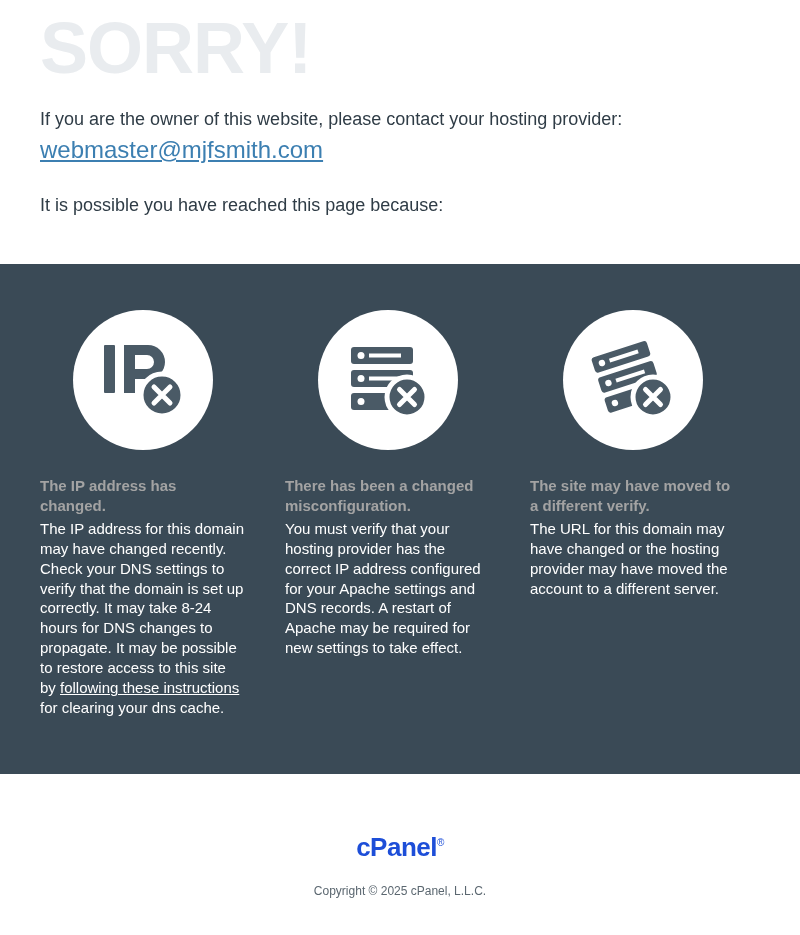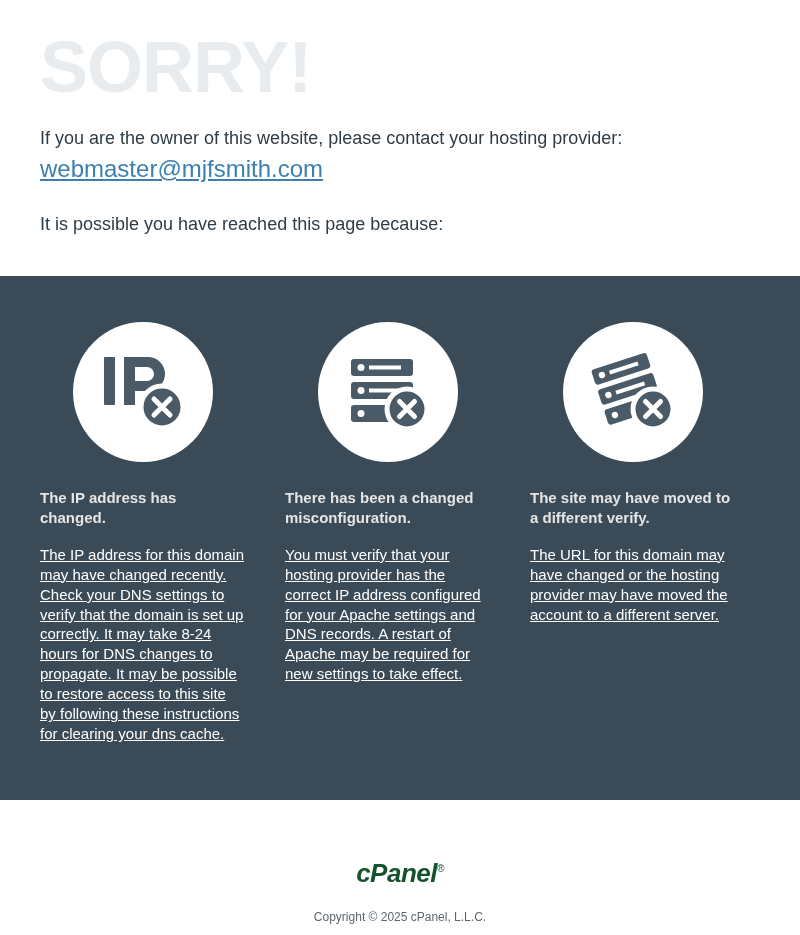--- a/index.html
+++ b/index.html
@@ -8,23 +8,22 @@
     padding: 0;
     width: 800px;
     background: #ffffff;
     font-family: "Liberation Sans", sans-serif;
     color: #2f3c46;
   }
   body { width: 800px; min-height: 935px; }
 
   
   .top {
-    padding: 0 40px 9px 40px;
-    background: #ffffff;
-    margin-top: 19px;
+    padding: 0 40px 16px 40px;
+    background: #ffffff;
   }
   .sorry-title {
     font-size: 72px;
     line-height: 1.0;
     font-weight: bold;
     color: #e9ecef;
     margin: 0;
     padding-top: 12px;
     letter-spacing: -1px;
   }
@@ -75,51 +74,49 @@
     border-radius: 50%;
     background: #ffffff;
     display: flex;
     align-items: center;
     justify-content: center;
   }
   .circle svg { display: block; }
   .col h3 {
     font-size: 15px;
     line-height: 1.35;
-    margin: 0 0 16px 0;
+    margin: 0 0 2px 0;
     font-weight: bold;
-    color: #e5e5e5;
+    color: #a3a3a3;
   }
   .col p {
     font-size: 15px;
     line-height: 1.33;
     margin: 0;
     color: #ffffff;
     font-weight: normal;
-    text-decoration: underline;
   }
   .col p a {
     color: #ffffff;
     text-decoration: underline;
   }
 
   
   .footer {
     background: #ffffff;
     padding: 60px 0 20px 0;
     text-align: center;
   }
   .cpanel-logo {
     font-size: 26px;
     font-weight: bold;
-    color: #14532d;
+    color: #1d4ed8;
     letter-spacing: -0.5px;
     line-height: 1;
     display: inline-block;
-    font-style: italic;
   }
   .cpanel-logo .reg {
     font-size: 10px;
     vertical-align: super;
     font-weight: normal;
   }
   .copyright {
     margin-top: 24px;
     font-size: 12px;
     color: #5b6770;

